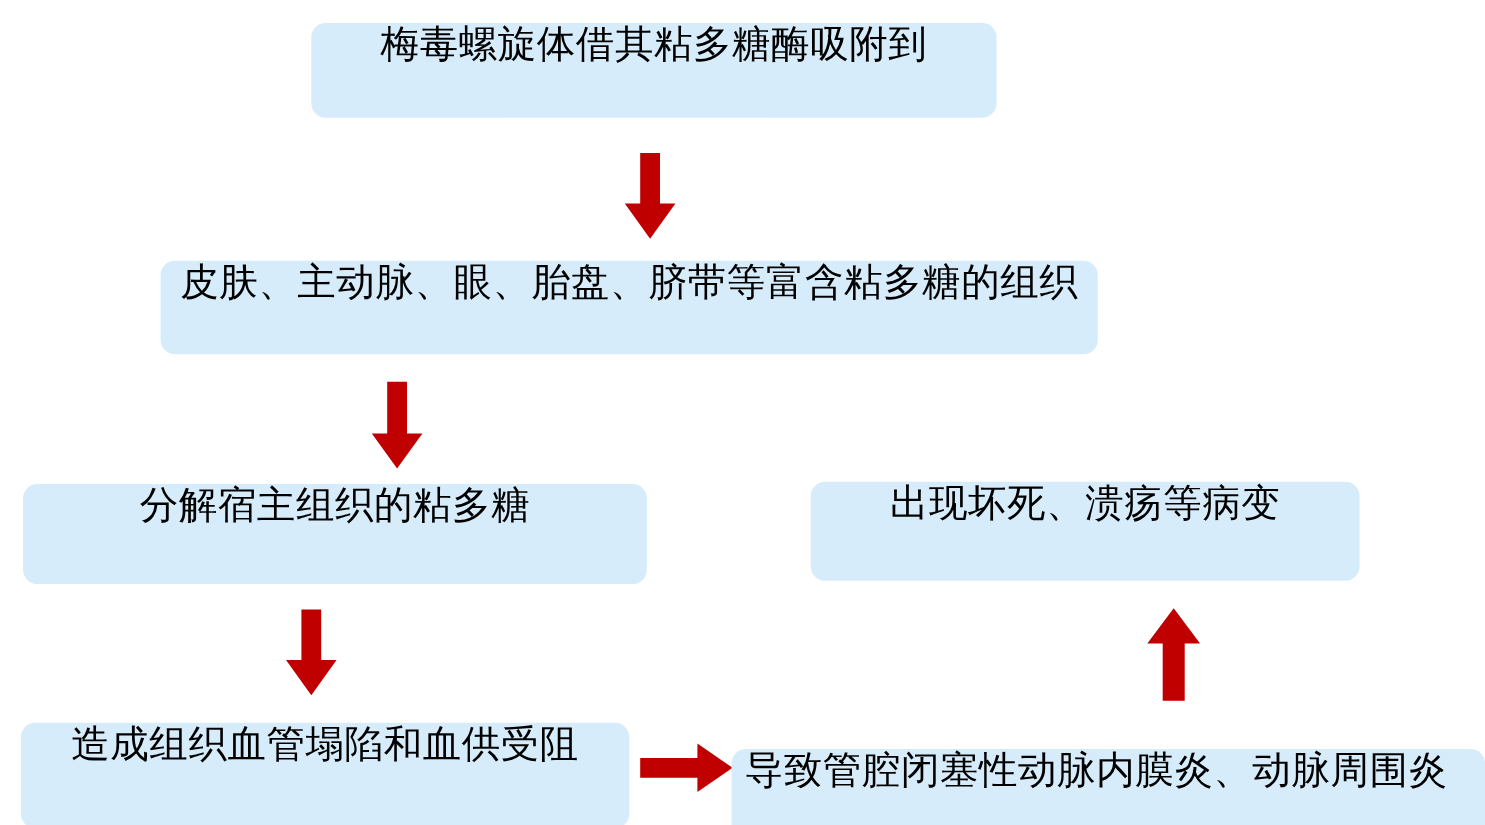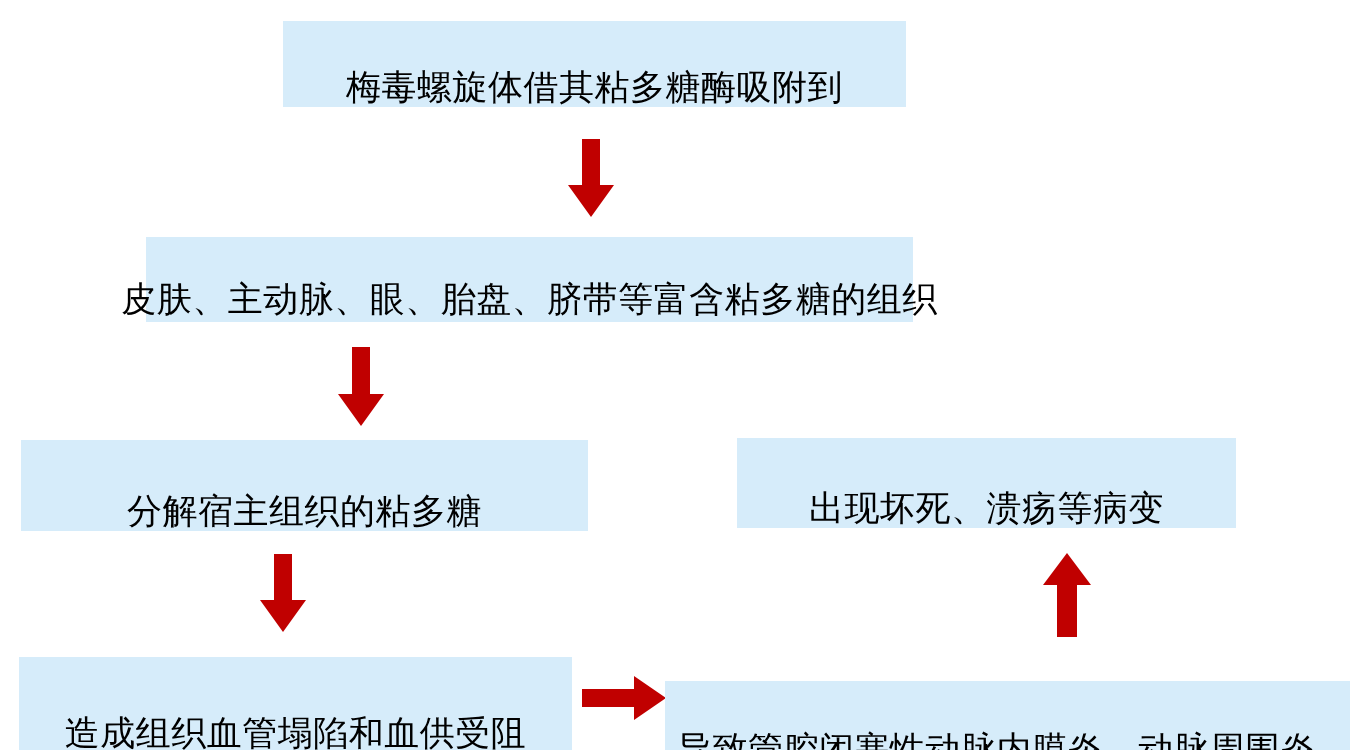--- a/index.html
+++ b/index.html
@@ -18,43 +18,44 @@
     position: relative;
     width: 1350px;
     height: 750px;
     background: #ffffff;
   }
   .node {
     position: absolute;
     box-sizing: border-box;
     background: #D6ECFA;
     display: flex;
-    align-items: flex-end;
+    align-items: flex-start;
     justify-content: center;
     color: #000000;
     line-height: 1.15;
     letter-spacing: 0.5px;
     white-space: nowrap;
     font-weight: 400;
+    border-radius: 13px;
   }
   .node-text {
     display: block;
   }
   .arrow {
     position: absolute;
   }
   .arrow svg {
     display: block;
     width: 100%;
     height: 100%;
     overflow: visible;
   }
   
   #node-1 { left: 283px;  top: 21px;  width: 623px; height: 86px;  font-size: 35px; }
-  #node-2 { left: 146px;  top: 237px; width: 767px; height: 85px;  font-size: 35px; font-family: Liberation Mono, monospace; }
+  #node-2 { left: 146px;  top: 237px; width: 852px; height: 85px;  font-size: 35px; }
   #node-3 { left: 21px;   top: 440px; width: 567px; height: 91px;  font-size: 35px; }
   #node-4 { left: 737px;  top: 438px; width: 499px; height: 90px;  font-size: 35px; }
   #node-5 { left: 19px;   top: 657px; width: 553px; height: 96px;  font-size: 35px; }
   #node-6 { left: 665px;  top: 657px; width: 685px; height: 88px;  font-size: 35px; justify-content: flex-start; padding-left: 12px; margin-top: 24px; }
 
   
   #arrow-1 { left: 568px;  top: 139px; width: 46px;  height: 78px; }
   #arrow-2 { left: 338px;  top: 347px; width: 46px;  height: 79px; }
   #arrow-3 { left: 260px;  top: 554px; width: 46px;  height: 78px; }
   #arrow-4 { left: 582px;  top: 676px; width: 84px;  height: 44px; }

